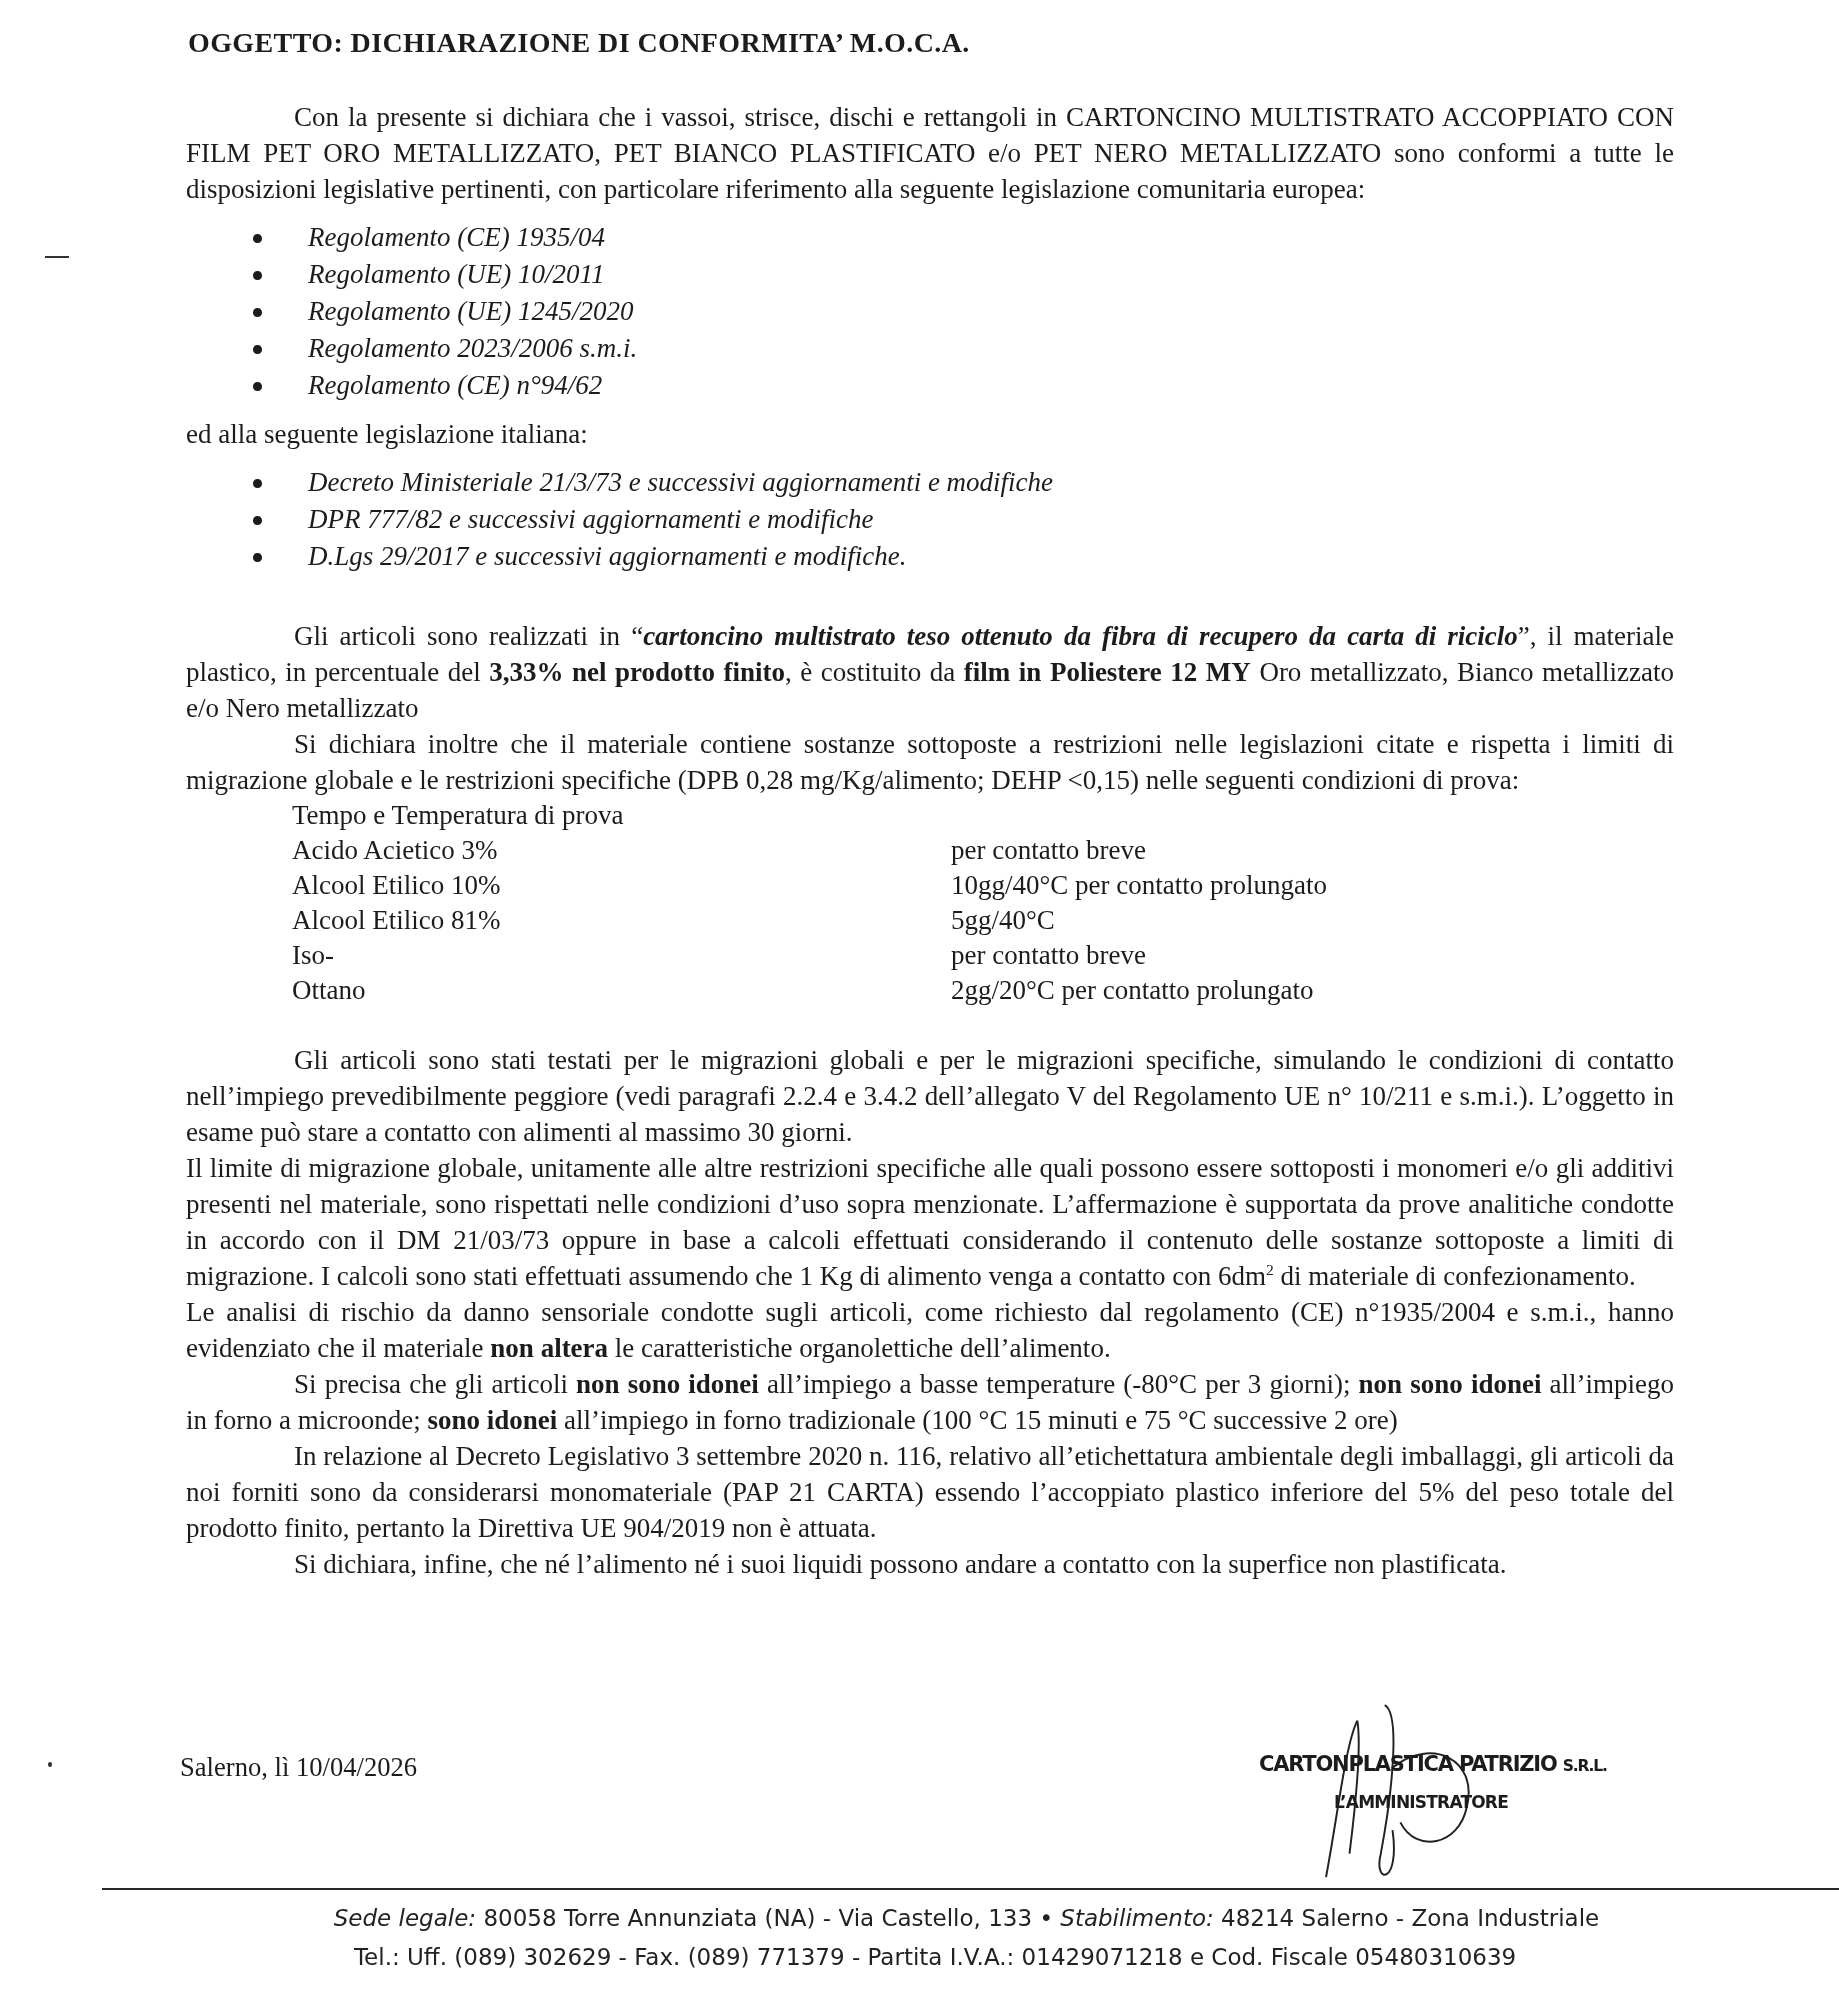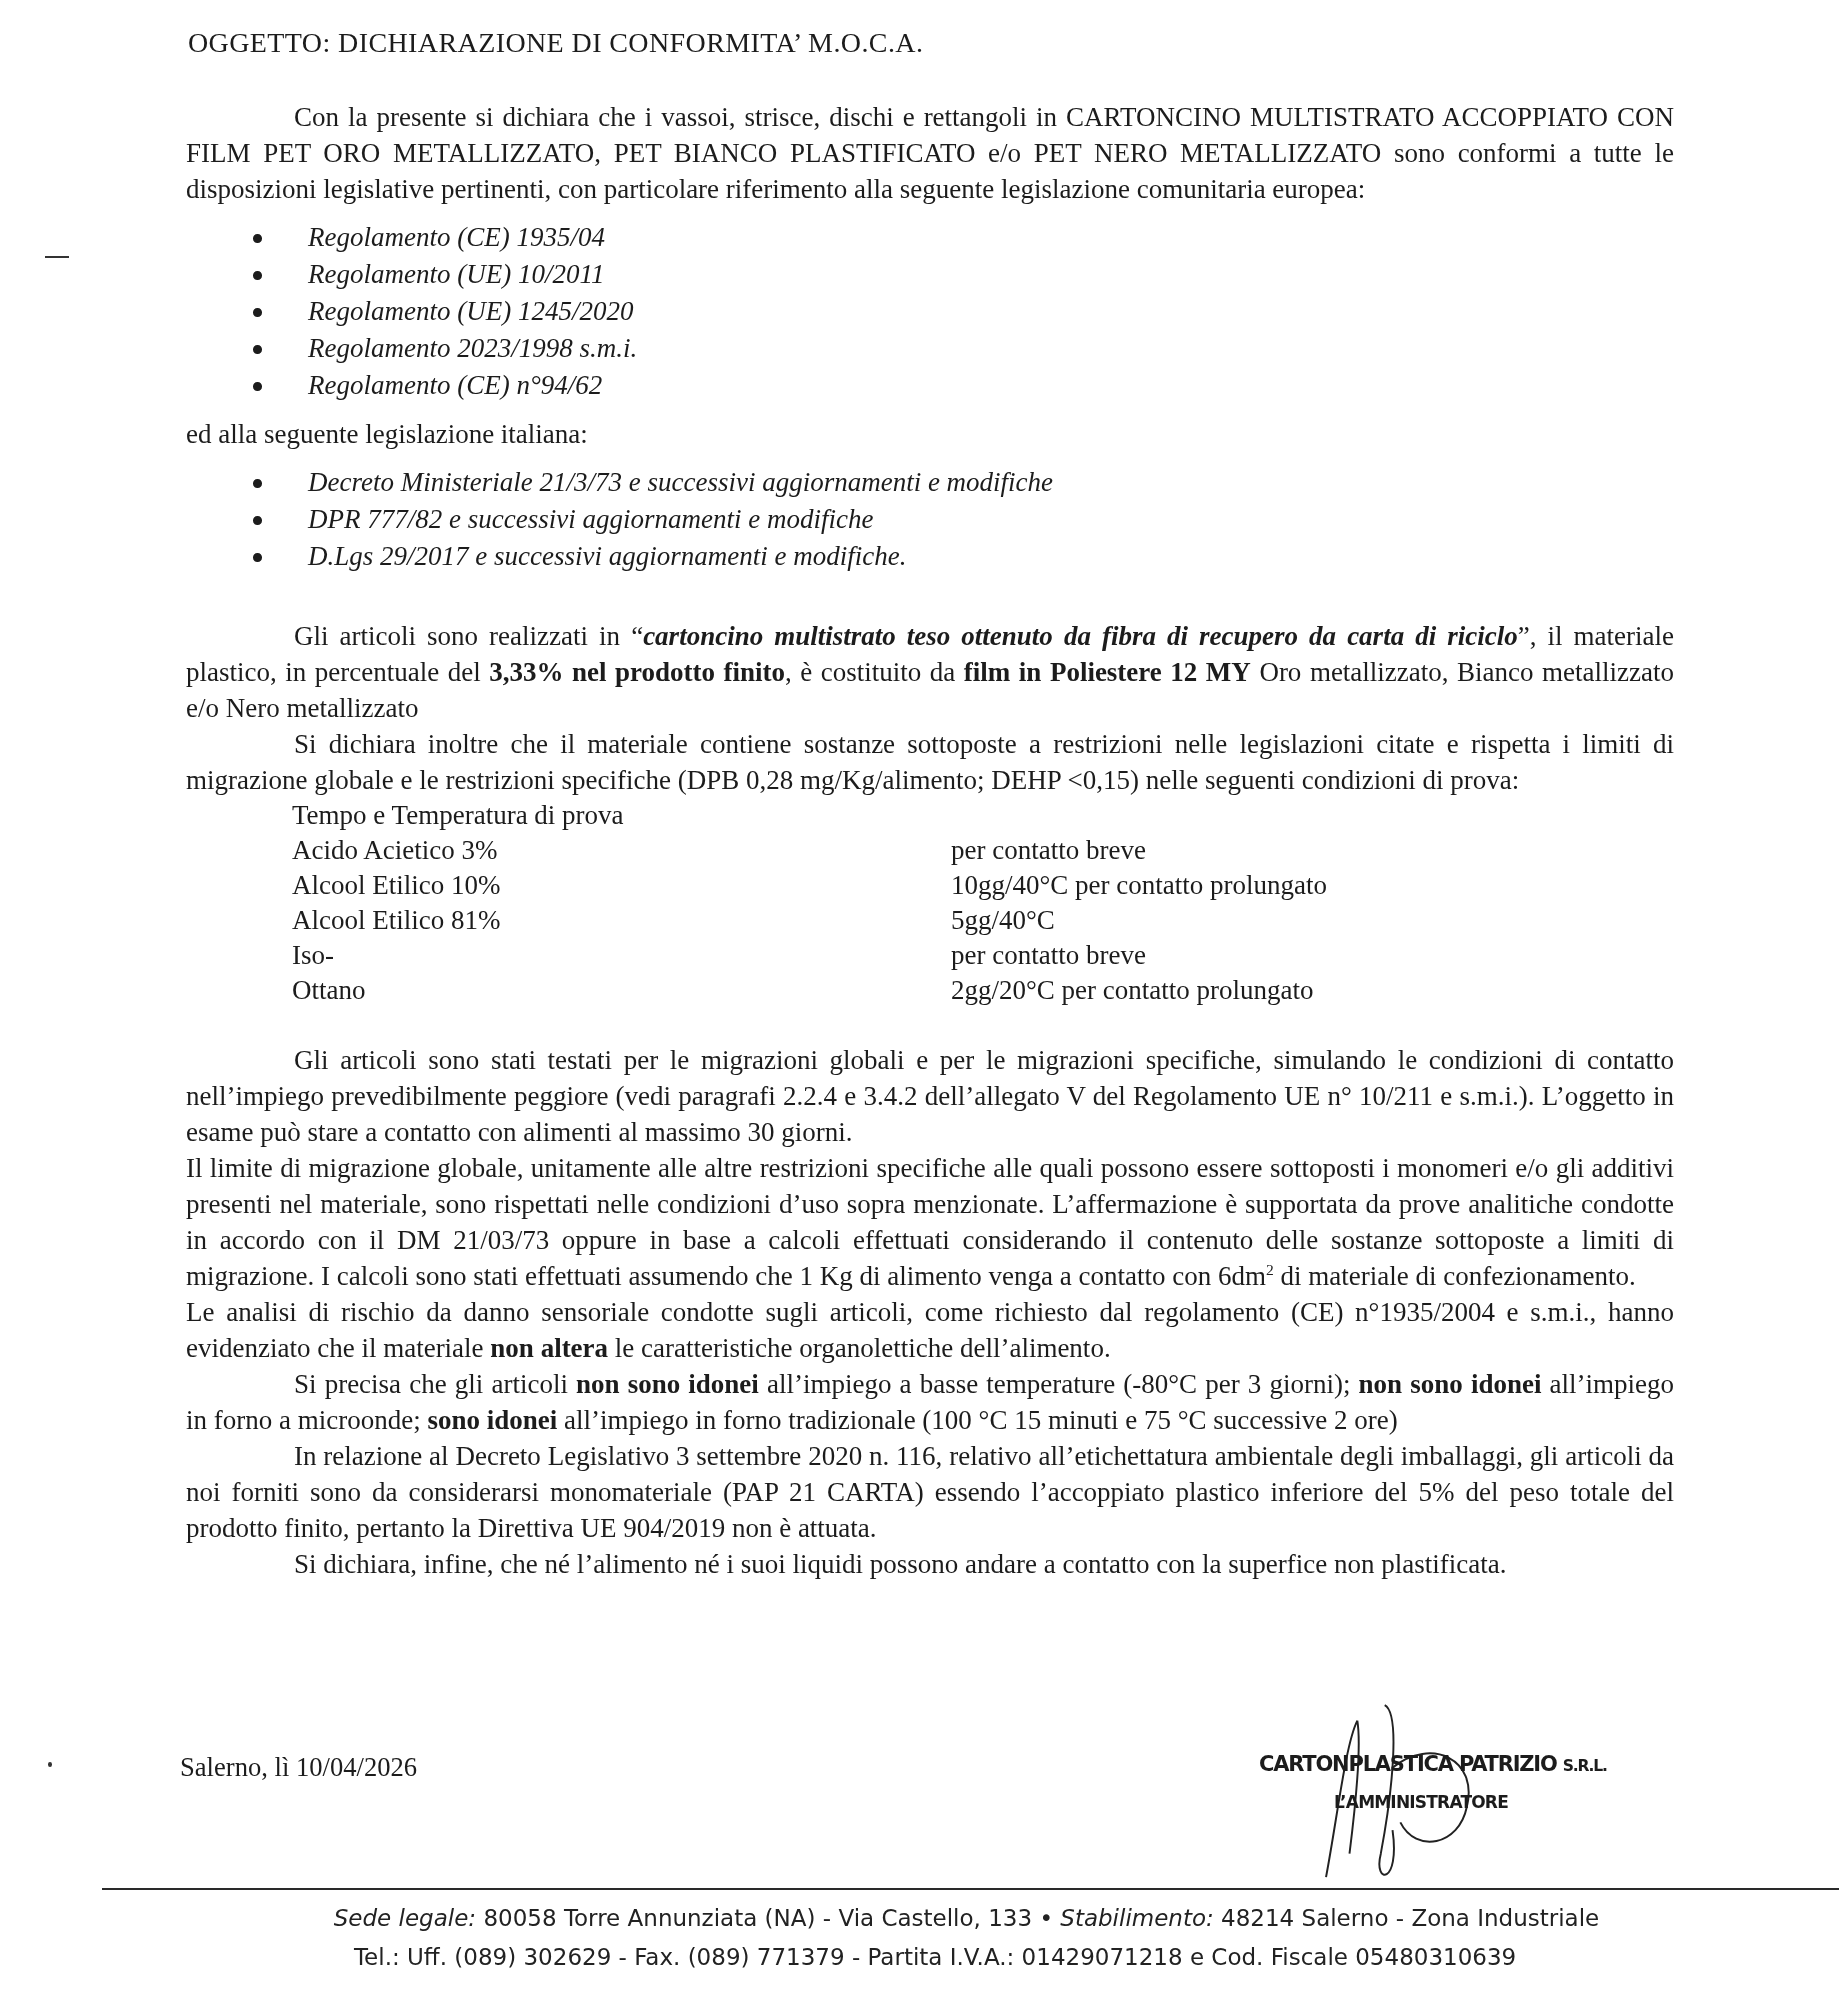--- a/index.html
+++ b/index.html
@@ -4,21 +4,21 @@
 <style>
   html, body { margin: 0; padding: 0; background: #ffffff; }
   body {
     width: 1839px; height: 2002px; position: relative; overflow: hidden;
     font-family: "Liberation Serif", "DejaVu Serif", serif;
     color: #1c1c1c;
   }
   .page { position: absolute; left: 0; top: 0; width: 1839px; height: 2002px; }
   .title {
     position: absolute; left: 188px; top: 26.6px;
-    font-size: 28px; font-weight: normal; letter-spacing: 0.4px;
+    font-size: 28px; font-weight: bold; letter-spacing: 0.4px;
   }
   .body-text {
     position: absolute; left: 186px; width: 1488px;
     font-size: 27px; line-height: 36px; text-align: justify;
   }
   .indent { text-indent: 108px; }
   p { margin: 0; }
   .block1 { top: 99px; }
   ul.bullets { list-style: none; margin: 12px; padding: 0; }
   ul.bullets li { position: relative; padding-left: 110px; font-style: italic; height: 37px; line-height: 37px; }
@@ -54,21 +54,21 @@
 
   <div class="title">OGGETTO: DICHIARAZIONE DI CONFORMITA’ M.O.C.A.</div>
 
   <div class="body-text block1">
     <p class="indent">Con la presente si dichiara che i vassoi, strisce, dischi e rettangoli in CARTONCINO MULTISTRATO ACCOPPIATO CON FILM PET ORO METALLIZZATO, PET BIANCO PLASTIFICATO e/o PET NERO METALLIZZATO sono conformi a tutte le disposizioni legislative pertinenti, con particolare riferimento alla seguente legislazione comunitaria europea:</p>
 
     <ul class="bullets">
       <li><span class="dot"></span><span>Regolamento (CE) 1935/04</span></li>
       <li><span class="dot"></span><span>Regolamento (UE) 10/2011</span></li>
       <li><span class="dot"></span><span>Regolamento (UE) 1245/2020</span></li>
-      <li><span class="dot"></span><span>Regolamento 2023/1998 s.m.i.</span></li>
+      <li><span class="dot"></span><span>Regolamento 2023/2006 s.m.i.</span></li>
       <li><span class="dot"></span><span>Regolamento (CE) n°94/62</span></li>
     </ul>
 
     <p>ed alla seguente legislazione italiana:</p>
 
     <ul class="bullets">
       <li><span class="dot"></span><span>Decreto Ministeriale 21/3/73 e successivi aggiornamenti e modifiche</span></li>
       <li><span class="dot"></span><span>DPR 777/82 e successivi aggiornamenti e modifiche</span></li>
       <li><span class="dot"></span><span>D.Lgs 29/2017 e successivi aggiornamenti e modifiche.</span></li>
     </ul>

